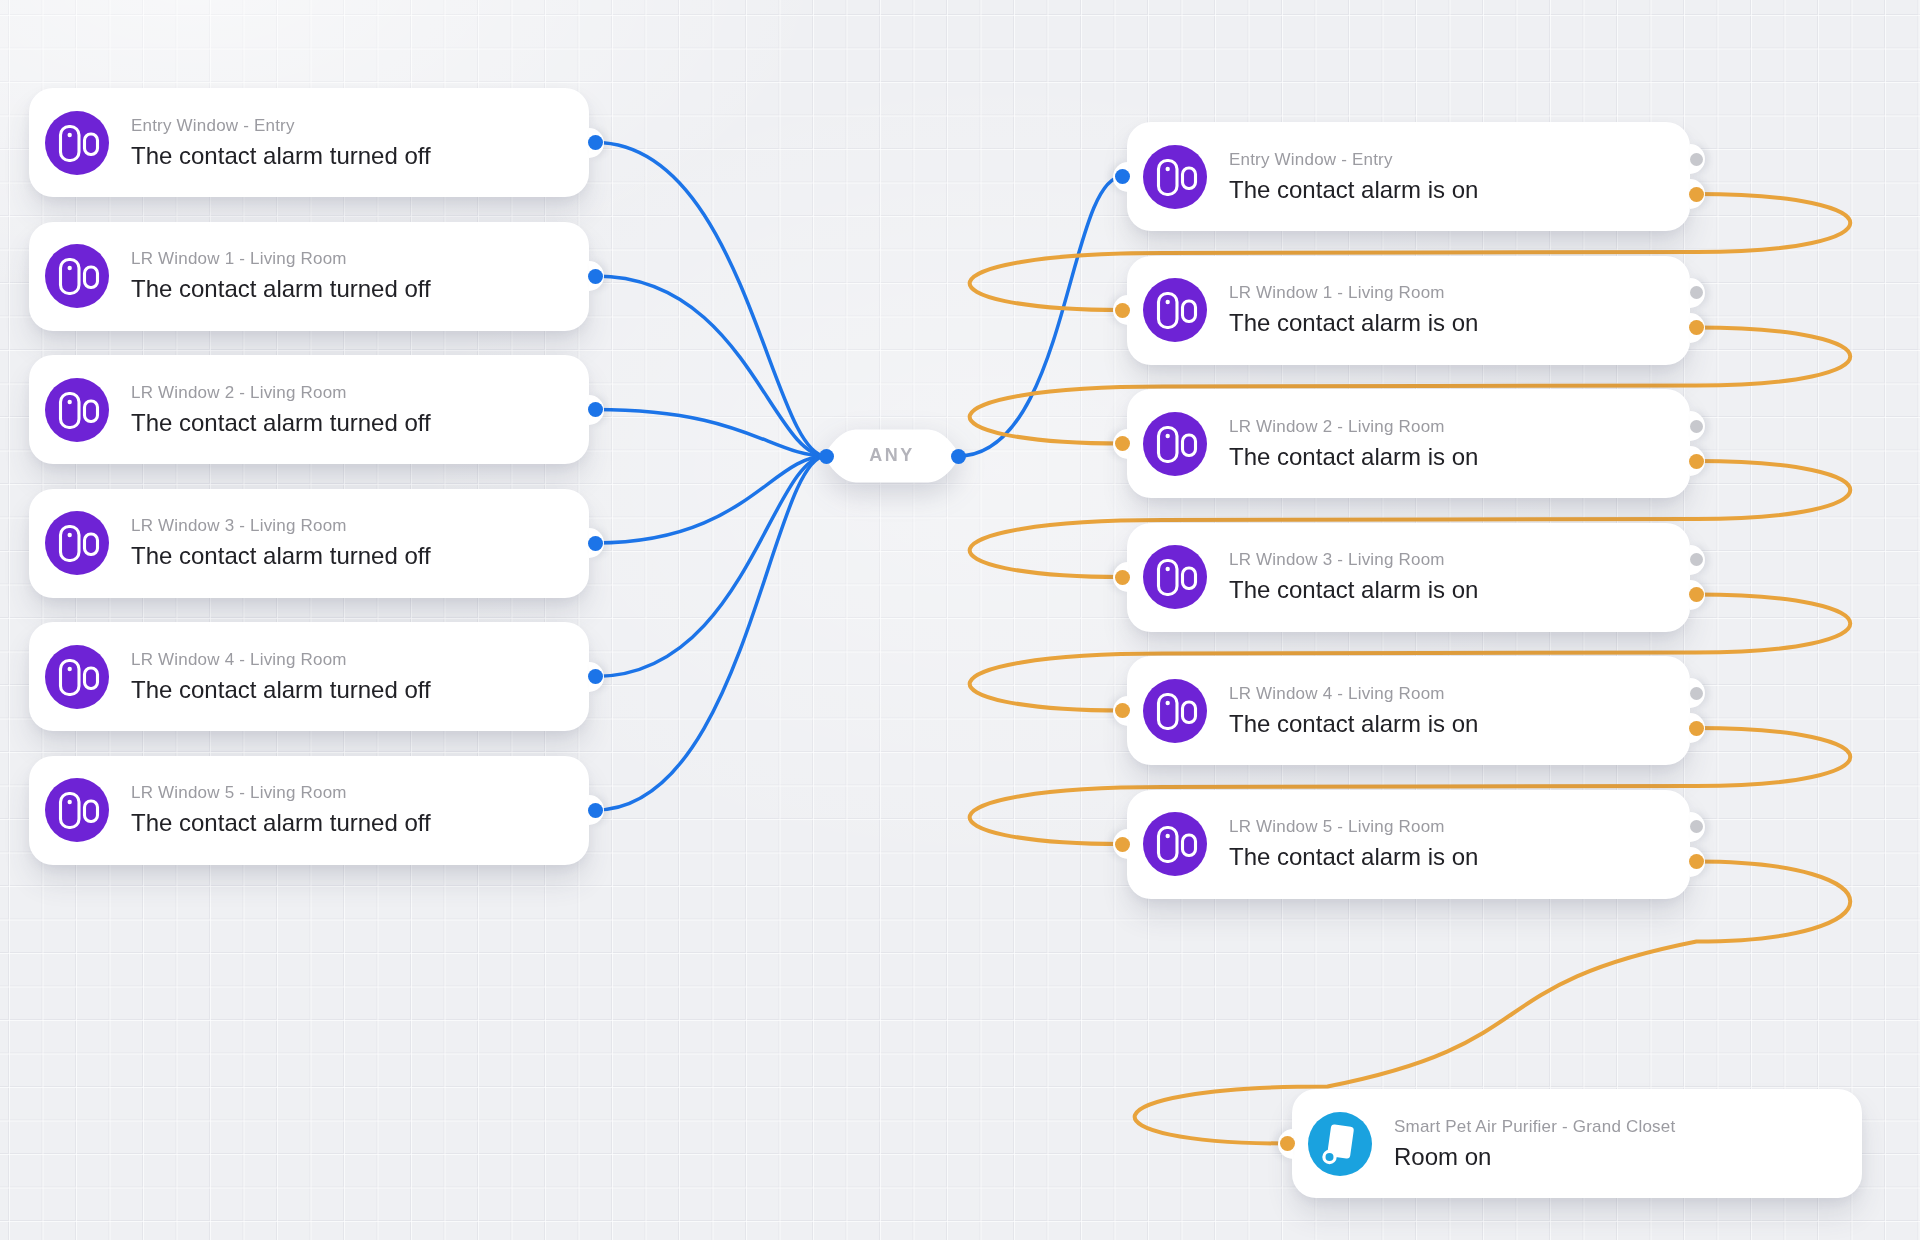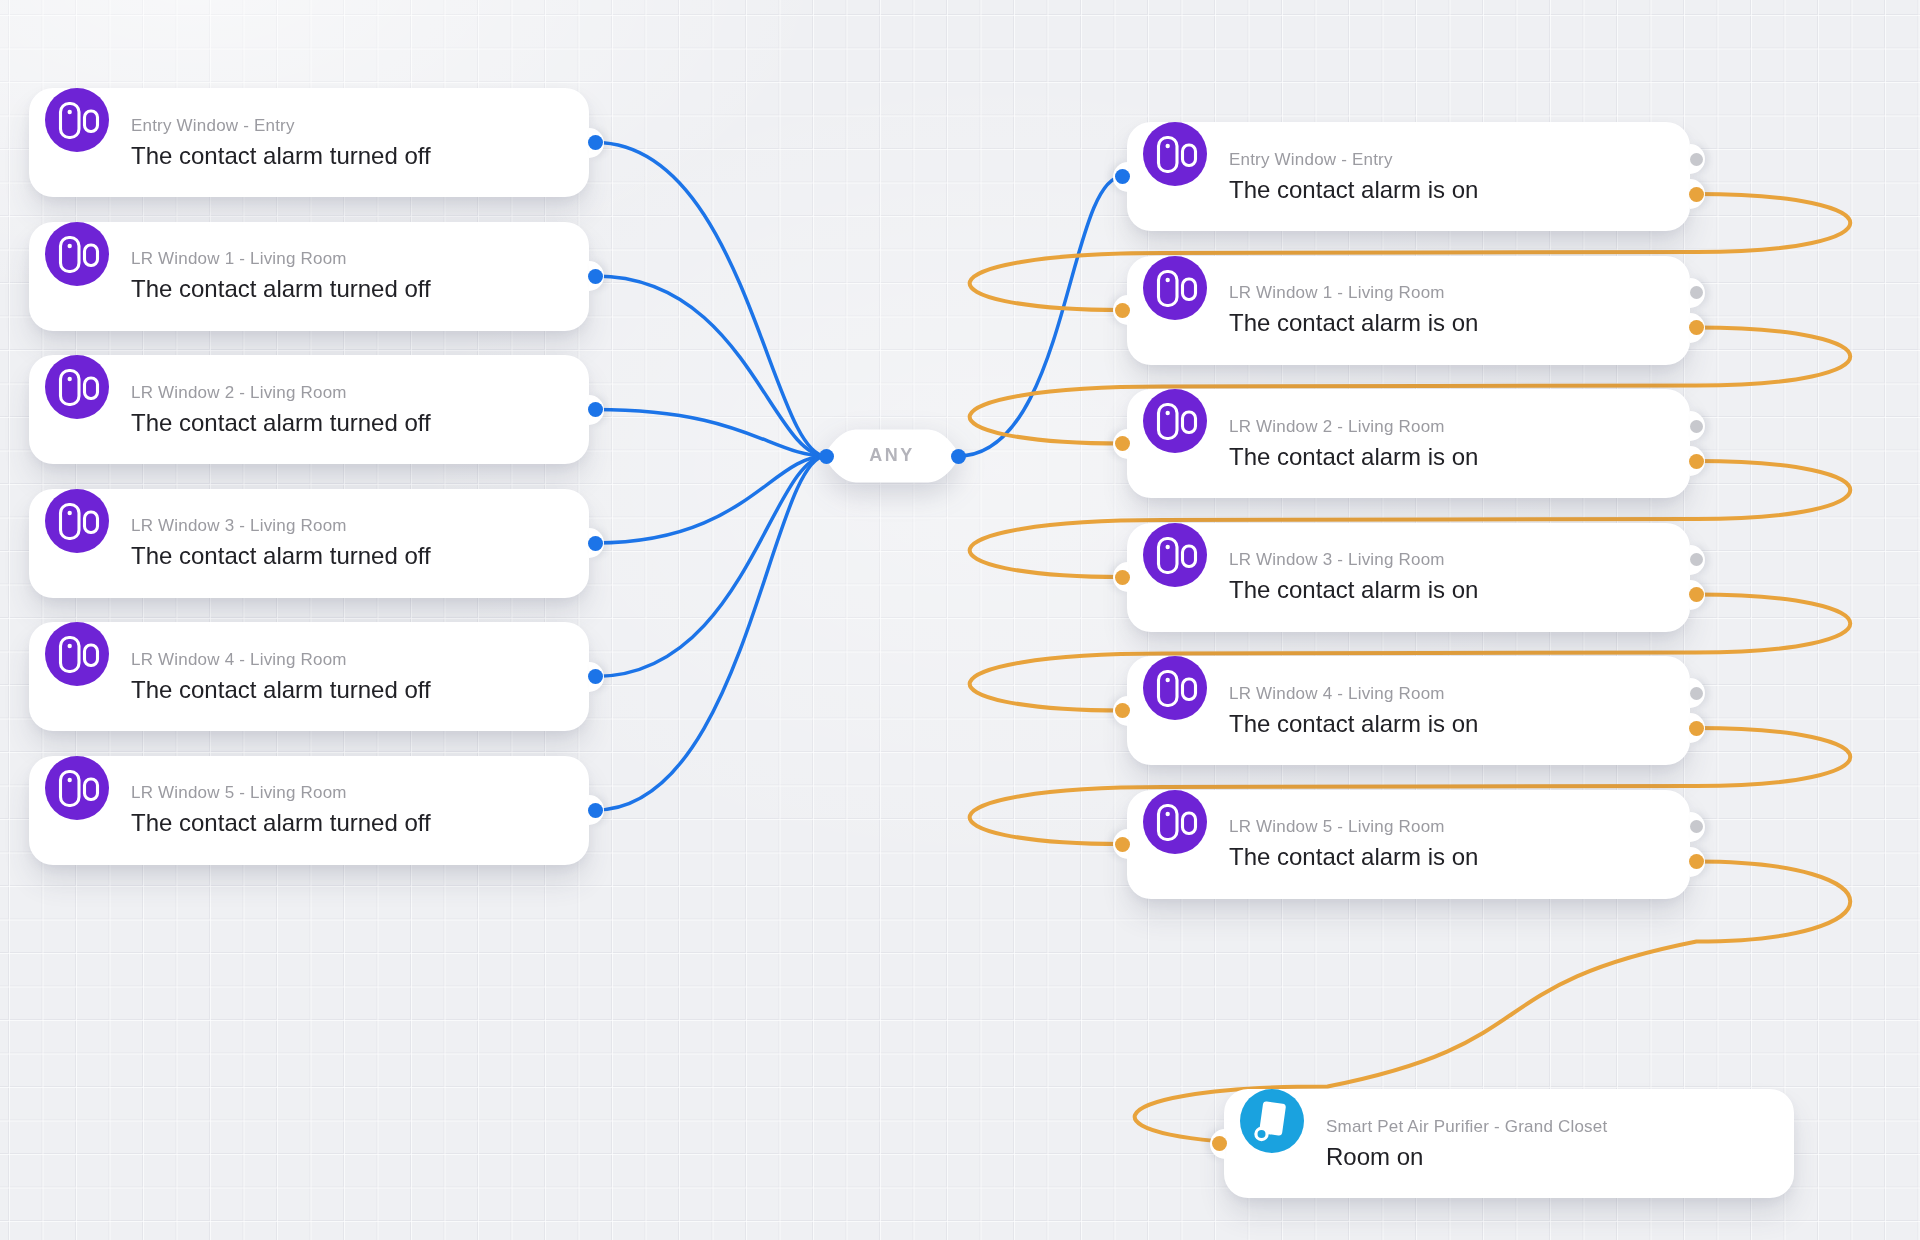--- a/index.html
+++ b/index.html
@@ -24,21 +24,21 @@
   #edges{position:absolute;left:0;top:0;}
   .edge{fill:none;stroke-linecap:round;}
   .edge.blue{stroke:var(--blue);stroke-width:3.5px;}
   .edge.yellow{stroke:var(--yellow);stroke-width:4px;}
 
   .card{
     position:absolute;
     background:var(--card,#fff);
     border-radius:24px;
     box-shadow:0 18px 30px -4px rgba(62,66,94,.16), 0 4px 10px rgba(62,66,94,.06);
-    display:flex;
+    display:flex;align-items:center;
     padding:0 24px 0 16px;
   }
   .icon-badge{width:64px;height:64px;flex:none;margin-right:22px;}
   .icon-badge svg{display:block;width:64px;height:64px;}
   .texts{display:flex;flex-direction:column;justify-content:center;min-width:0;}
   .card-title{
     font-size:17px;line-height:21px;color:var(--title,#9b9ba1);
     letter-spacing:.2px;margin-bottom:5px;white-space:nowrap;
   }
   .card-text{
@@ -297,21 +297,21 @@
           <rect x="15.5" y="15.5" width="18.5" height="34" rx="8.5" fill="none" stroke="#ffffff" stroke-width="3.1"></rect>
           <circle cx="24.7" cy="24" r="2.2" fill="#ffffff"></circle>
           <rect x="39.5" y="23" width="13" height="20.5" rx="6.2" fill="none" stroke="#ffffff" stroke-width="3.1"></rect>
         </svg>
       </div>
       <div class="texts">
         <div class="card-title">LR Window 5 - Living Room</div>
         <div class="card-text">The contact alarm is on</div>
       </div>
     </div>
-    <div class="card" style="left: 1224px; top: 1089px; width: 570px; height: 109px;">
+    <div class="card" style="left: 1292px; top: 1089px; width: 570px; height: 109px;">
       <div class="bump left" style="top: 39.5px; left: -14.5px;"></div>
       <div class="dot" style="width: 15px; height: 15px; left: -12px; top: 47px; background: rgb(232, 163, 60);"></div>
       <div class="icon-badge">
         <svg viewBox="0 0 64 64">
           <circle cx="32" cy="32" r="32" fill="#1aa2df"></circle>
           <g transform="rotate(8 32 30)">
             <rect x="21" y="13.5" width="23" height="32" rx="3.5" fill="#ffffff"></rect>
           </g>
           <circle cx="21.5" cy="45" r="5.6" fill="#1aa2df" stroke="#ffffff" stroke-width="3.2"></circle>
         </svg>

